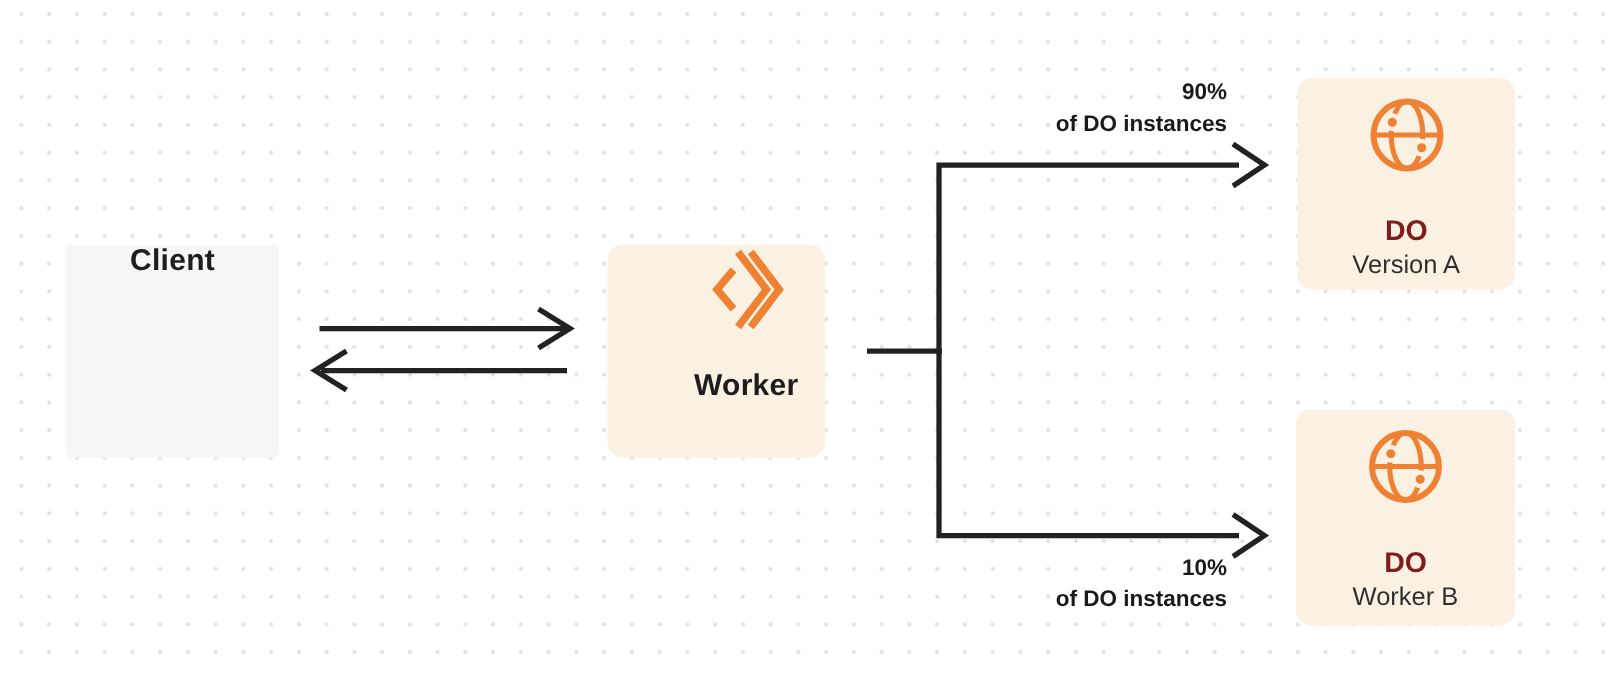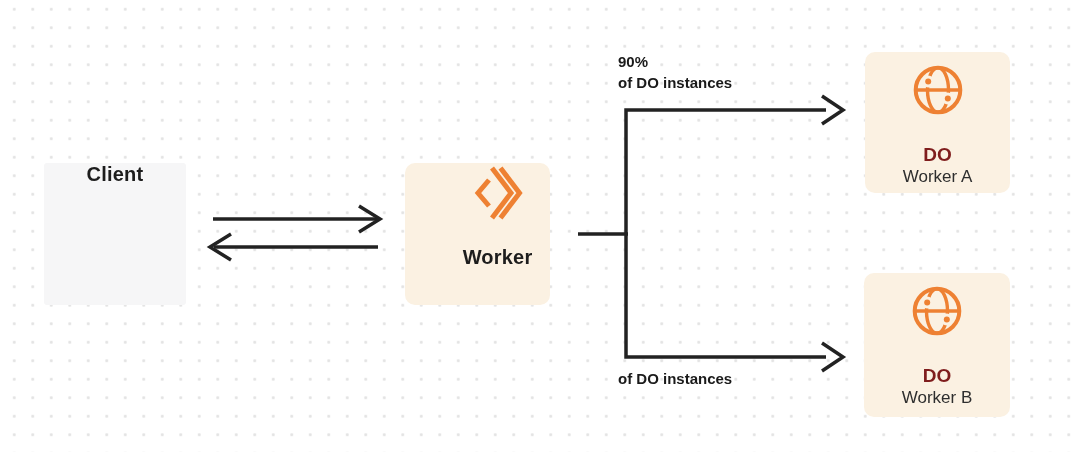--- a/index.html
+++ b/index.html
@@ -93,21 +93,21 @@
     font-size: 17px;
     font-weight: 400;
     color: #2e2e2e;
     line-height: 20px;
     margin-top: 2px;
   }
   .edge-label {
     position: absolute;
     width: 200px;
     left: 618px;
-    text-align: left;
+    text-align: right;
     font-size: 15px;
     font-weight: 700;
     color: #1a1a1a;
     line-height: 21px;
   }
   .edge-label-top { top: 51px; }
   .edge-label-bottom { top: 368px; }
 </style>
 </head>
 <body>
@@ -149,35 +149,36 @@
     </svg>
     <span class="node-title">Worker</span>
   </div>
 
   <div class="edge-label edge-label-top">
     <div>90%</div>
     <div>of DO instances</div>
   </div>
 
   <div class="edge-label edge-label-bottom">
+    <div>10%</div>
     <div>of DO instances</div>
   </div>
 
   <div class="node node-do-a">
     <svg class="globe-icon-svg" viewBox="0 0 56 56" xmlns="http://www.w3.org/2000/svg">
       <circle cx="28" cy="28" r="22.3" stroke="#EE8133" stroke-width="4" fill="none"></circle>
       <line x1="7" y1="28" x2="49" y2="28" stroke="#EE8133" stroke-width="3.4"></line>
       <ellipse cx="28" cy="28" rx="10.5" ry="22.3" stroke="#EE8133" stroke-width="3.4" fill="none"></ellipse>
       <circle cx="18.2" cy="19.5" r="6" fill="#FBF1E2"></circle>
       <circle cx="18.2" cy="19.5" r="3" fill="#EE8133"></circle>
       <circle cx="37.8" cy="36.5" r="6" fill="#FBF1E2"></circle>
       <circle cx="37.8" cy="36.5" r="3" fill="#EE8133"></circle>
     </svg>
     <span class="do-title">DO</span>
-    <span class="do-subtitle">Worker A</span>
+    <span class="do-subtitle">Version A</span>
   </div>
 
   <div class="node node-do-b">
     <svg class="globe-icon-svg" viewBox="0 0 56 56" xmlns="http://www.w3.org/2000/svg">
       <circle cx="28" cy="28" r="22.3" stroke="#EE8133" stroke-width="4" fill="none"></circle>
       <line x1="7" y1="28" x2="49" y2="28" stroke="#EE8133" stroke-width="3.4"></line>
       <ellipse cx="28" cy="28" rx="10.5" ry="22.3" stroke="#EE8133" stroke-width="3.4" fill="none"></ellipse>
       <circle cx="18.2" cy="19.5" r="6" fill="#FBF1E2"></circle>
       <circle cx="18.2" cy="19.5" r="3" fill="#EE8133"></circle>
       <circle cx="37.8" cy="36.5" r="6" fill="#FBF1E2"></circle>

